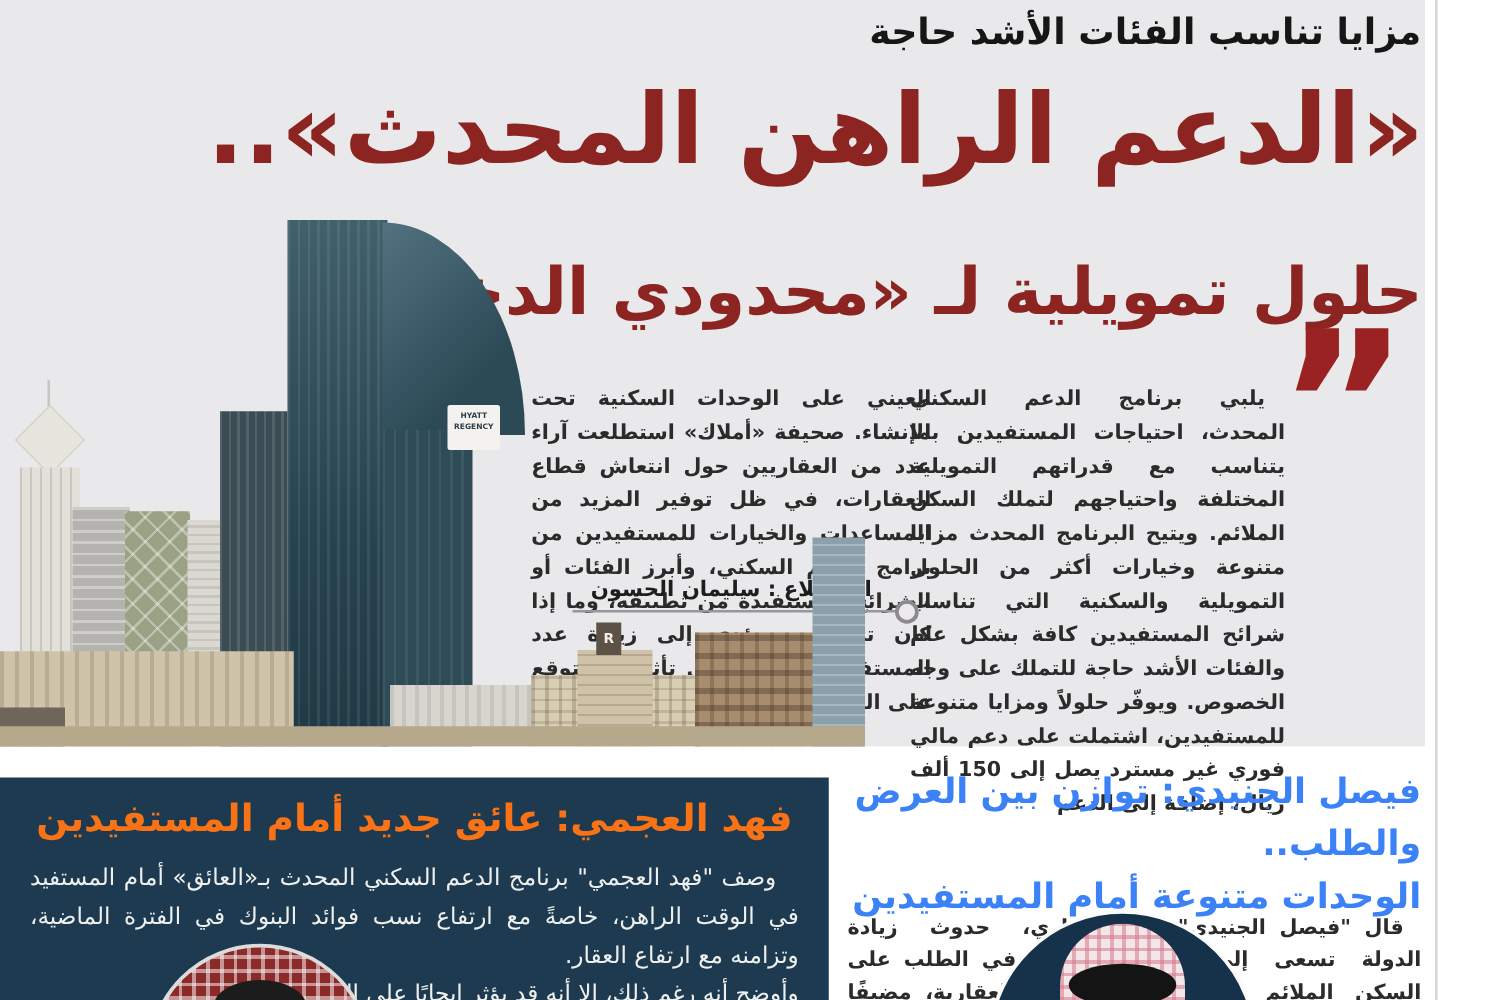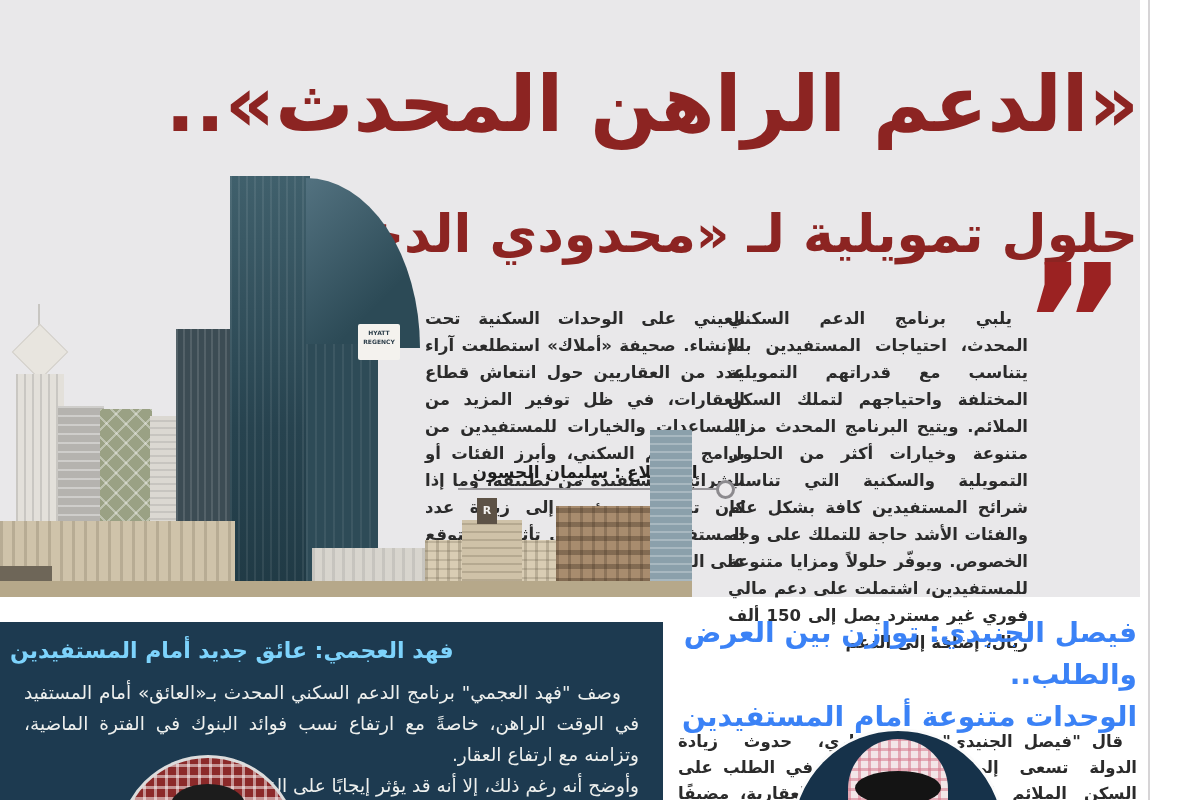--- a/index.html
+++ b/index.html
@@ -64,21 +64,21 @@
                        repeating-linear-gradient(90deg,rgba(60,45,30,.25) 0 3px,transparent 3px 12px);}
   .b-blue{left:650px;top:254px;width:42px;height:167px;background:#8ba0ab;
       background-image:repeating-linear-gradient(0deg,rgba(255,255,255,.25) 0 2px,transparent 2px 8px);}
   .b-lowleft{left:0;top:345px;width:235px;height:76px;background:#cfc3aa;
       background-image:repeating-linear-gradient(90deg,rgba(90,80,60,.2) 0 3px,transparent 3px 12px);}
   .b-darklow{left:0;top:390px;width:52px;height:31px;background:#6e6658;}
   .b-wall{left:0;top:405px;width:692px;height:16px;background:#b6a88a;}
 
   
   .navy-box{position:absolute;left:0;top:622px;width:663px;height:178px;background:#1d3a50;overflow:hidden;}
-  .navy-heading{margin:16px 10px 0 10px;text-align:left;font-size:22px;font-weight:bold;color:#7dd3fc;}
+  .navy-heading{margin:16px 10px 0 10px;text-align:center;font-size:30px;font-weight:bold;color:#f97316;}
   .navy-body{margin:14px 24px 0 24px;font-size:18.5px;line-height:31px;color:#eef0ee;text-align:justify;}
   .navy-body p{margin:0;}
   .navy-body p:first-child{text-indent:18px;}
   .portrait-left{position:absolute;left:118px;top:755px;width:174px;height:174px;border-radius:50%;
       border:3px solid #dcdcdc;background:#8c2a2a;overflow:hidden;
       background-image:repeating-linear-gradient(0deg,rgba(255,255,255,.5) 0 3px,transparent 3px 11px),
                        repeating-linear-gradient(90deg,rgba(255,255,255,.5) 0 3px,transparent 3px 11px);}
   .p1-agal{position:absolute;left:50px;top:26px;width:74px;height:42px;background:#1c1c1c;border-radius:50%;}
 
   
@@ -97,20 +97,21 @@
   .p2-agal{position:absolute;left:62px;top:40px;width:86px;height:34px;background:#141414;border-radius:50%;}
 </style>
 </head>
 <body>
 
 <div class="page">
 
   <div class="gray-panel"></div>
   <div class="vrule"></div>
 
+  <div class="kicker">مزايا تناسب الفئات الأشد حاجة</div>
   <div class="headline">«الدعم الراهن المحدث»..</div>
   <div class="subheadline">حلول تمويلية لـ «محدودي الدخل»</div>
 
   <div class="quote-mark">”</div>
 
   <p class="lead-right">يلبي برنامج الدعم السكني المحدث، احتياجات المستفيدين بما يتناسب مع قدراتهم التمويلية المختلفة واحتياجهم لتملك السكن الملائم. ويتيح البرنامج المحدث مزايا متنوعة وخيارات أكثر من الحلول التمويلية والسكنية التي تناسب شرائح المستفيدين كافة بشكل عام والفئات الأشد حاجة للتملك على وجه الخصوص. ويوفّر حلولاً ومزايا متنوعة للمستفيدين، اشتملت على دعم مالي فوري غير مسترد يصل إلى 150 ألف ريال، إضافة إلى الدعم</p>
   <p class="lead-middle">العيني على الوحدات السكنية تحت الإنشاء. صحيفة «أملاك» استطلعت آراء عدد من العقاريين حول انتعاش قطاع العقارات، في ظل توفير المزيد من المساعدات والخيارات للمستفيدين من برامج الدعم السكني، وأبرز الفئات أو الشرائح المستفيدة من تطبيقه، وما إذا كان تطبيقه سيؤدي إلى زيادة عدد المستفيدين، إضافةً إلى تأثيره المتوقع على القطاع العقاري.</p>
   <div class="byline">استطلاع : سليمان الحسون</div>
   <div class="byline-rule"></div>
   <div class="byline-dot"></div>

